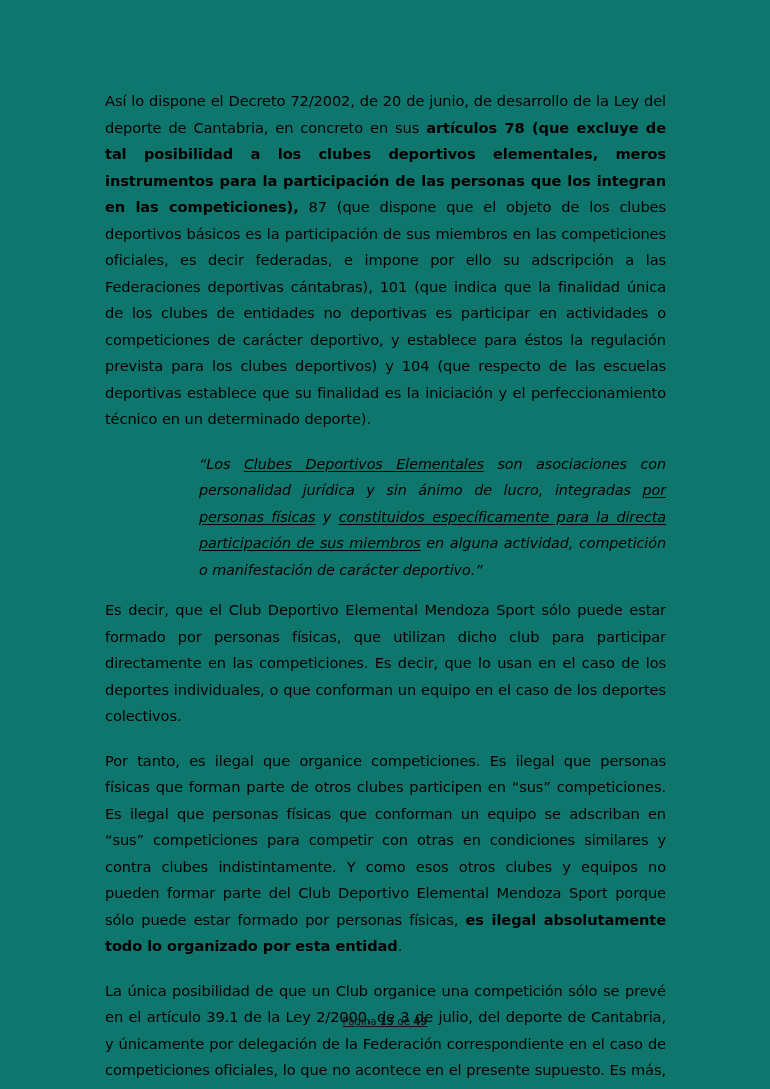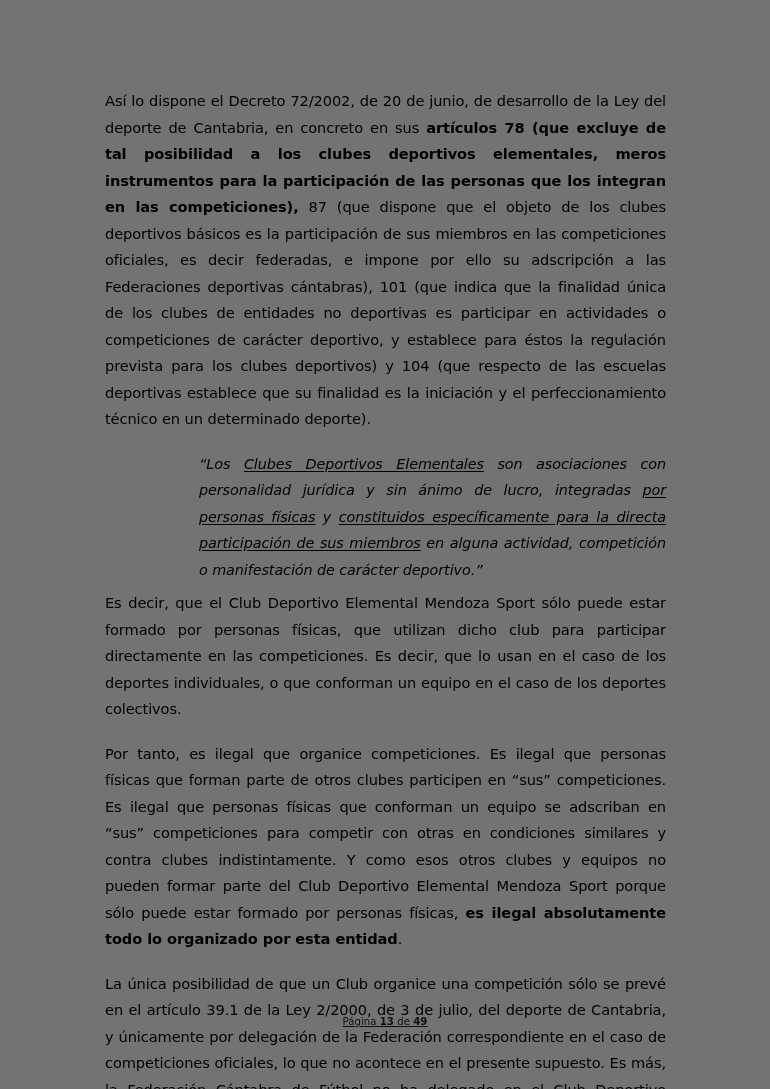--- a/index.html
+++ b/index.html
@@ -9,21 +9,21 @@
     background: #ffffff;
   }
   body {
     font-family: "DejaVu Sans", sans-serif;
     color: #000000;
   }
   .page {
     position: relative;
     width: 770px;
     height: 1089px;
-    background: #737373;
+    background: #0f766e;
     overflow: hidden;
     box-sizing: border-box;
   }
   .content {
     position: absolute;
     left: 105px;
     top: 88px;
     width: 561px;
   }
   p.para {
@@ -32,21 +32,21 @@
     line-height: 26.5px;
     text-align: justify;
     text-justify: inter-word;
     letter-spacing: -0.1px;
     word-spacing: 0.1px;
   }
   p.para:last-child {
     margin-bottom: 0;
   }
   .quote {
-    margin: 0 0 7px 0;
+    margin: 0 0 14px 0;
     padding-left: 94px;
     font-size: 14.4px;
     line-height: 26.5px;
     text-align: justify;
     font-style: italic;
     letter-spacing: -0.1px;
   }
   .quote .u {
     text-decoration: underline;
     text-underline-offset: 2px;

